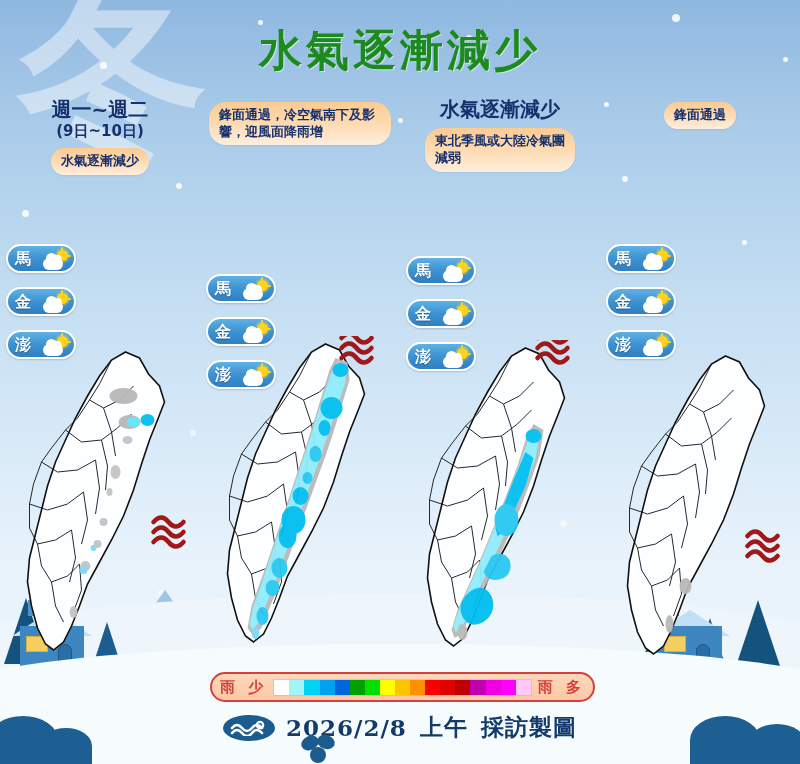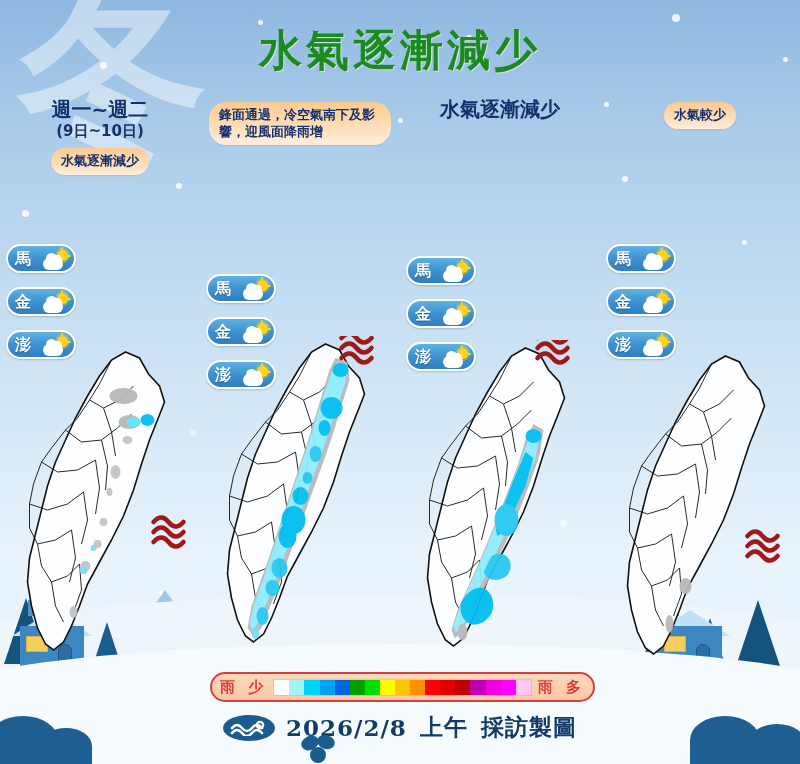--- a/index.html
+++ b/index.html
@@ -358,20 +358,23 @@
         <path d="M134 12 q8 -9 15 0 q7 9 15 0"></path>
         <path d="M134 22 q8 -9 15 0 q7 9 15 0"></path>
       </g>
     </svg>
   </div>
 
   <div class="col">
     <div class="col-head">
       <div>水氣逐漸減少</div>
     </div>
+    <div class="desc-wrap">
+      <div class="desc narrow">東北季風或大陸冷氣團減弱</div>
+    </div>
     <div class="badges" style="top:160px;">
       <div class="badge">
         <span class="ch">馬</span>
         <span class="wicon">
           <i class="sun"></i>
           <i class="ray" style="right:6px;top:-2px;width:2px;height:4px;"></i>
           <i class="ray" style="right:-2px;top:6px;width:4px;height:2px;"></i>
           <i class="ray" style="right:13px;top:6px;width:4px;height:2px;"></i>
           <i class="cld"></i>
         </span>
@@ -436,21 +439,21 @@
         <path d="M130 8 q8 -9 15 0 q7 9 15 0"></path>
         <path d="M130 18 q8 -9 15 0 q7 9 15 0"></path>
       </g>
     </svg>
   </div>
 
   <div class="col">
     <div class="col-head">
     </div>
     <div class="desc-wrap">
-      <div class="desc narrow">水氣較少</div>
+      <div class="desc narrow">鋒面通過</div>
     </div>
     <div class="badges">
       <div class="badge">
         <span class="ch">馬</span>
         <span class="wicon">
           <i class="sun"></i>
           <i class="ray" style="right:6px;top:-2px;width:2px;height:4px;"></i>
           <i class="ray" style="right:-2px;top:6px;width:4px;height:2px;"></i>
           <i class="ray" style="right:13px;top:6px;width:4px;height:2px;"></i>
           <i class="cld"></i>

